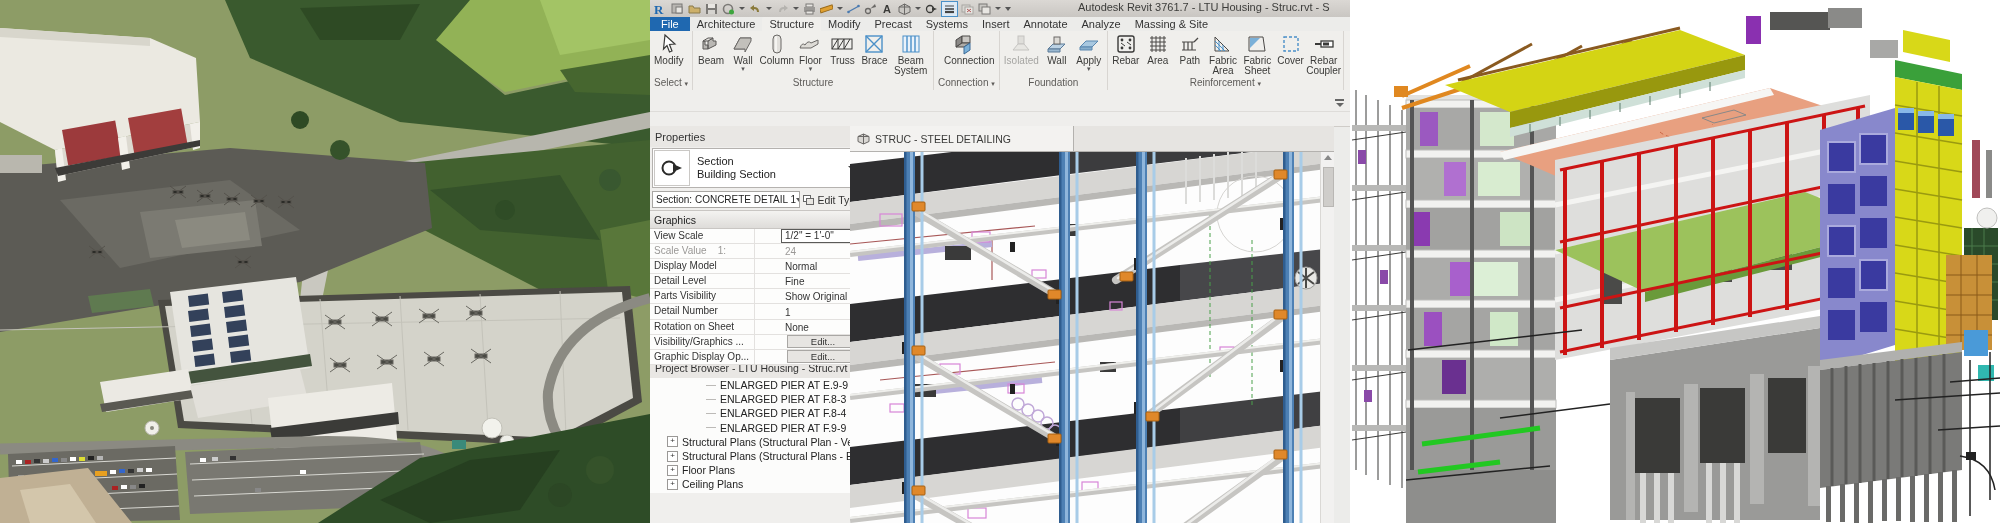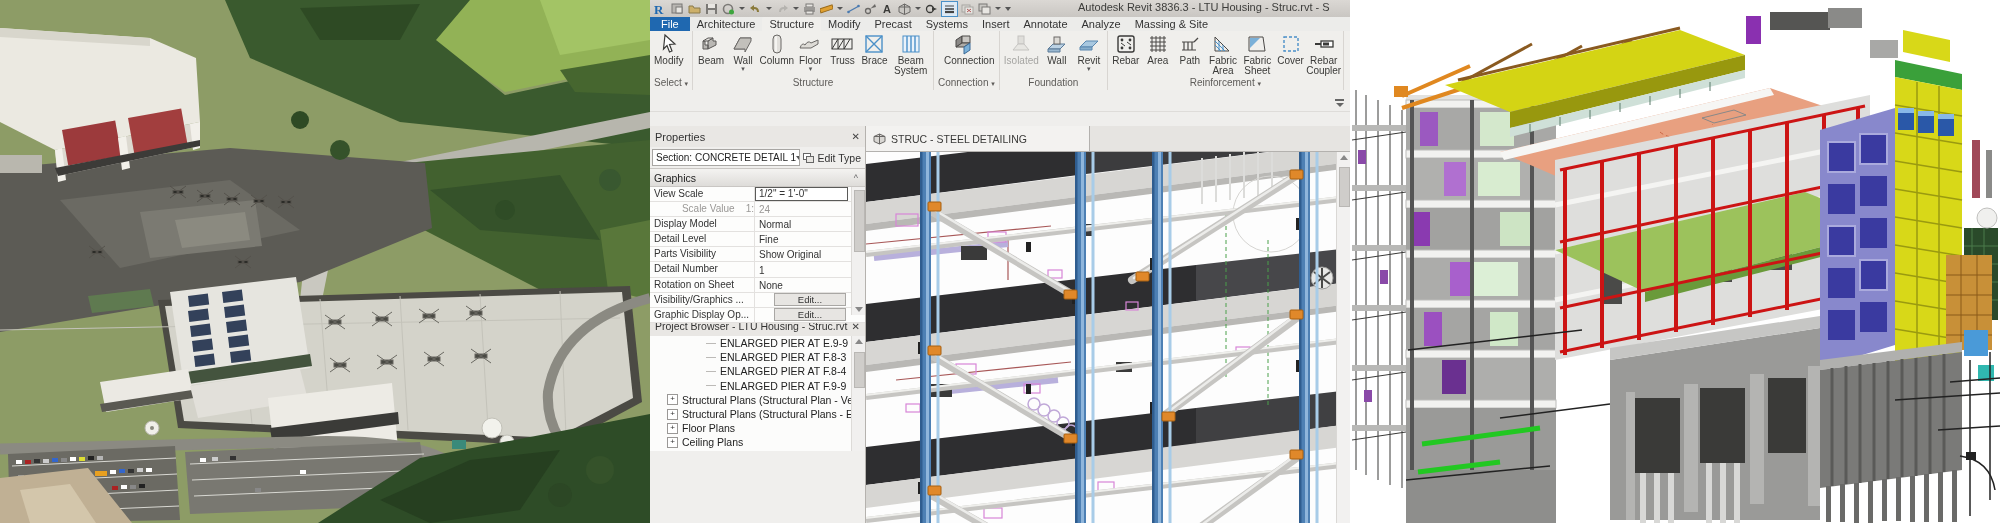--- a/index.html
+++ b/index.html
@@ -53,47 +53,47 @@
   .ts-text{flex:1;padding-left:6px;font-size:11px;color:#222;line-height:13px;}
   .ts-caret{width:0;height:0;border-left:4px solid transparent;border-right:4px solid transparent;border-top:4px solid #444;margin-right:6px;}
   .combo-row{height:21px;display:flex;align-items:center;padding:0 2px;gap:3px;}
   .combo{flex:1;height:15px;background:#fff;border:1px solid #a8a6a3;font-size:10px;color:#222;display:flex;align-items:center;padding:0 3px;white-space:nowrap;overflow:hidden;}
   .combo .ccaret{margin-left:auto;width:0;height:0;border-left:3px solid transparent;border-right:3px solid transparent;border-top:4px solid #555;}
   .edit-type{display:flex;align-items:center;gap:3px;font-size:10.5px;color:#333;padding-right:2px;}
   .group-header{height:17px;background:linear-gradient(#f4f3f1,#dedcd9);border-top:1px solid #c9c6c3;border-bottom:1px solid #c9c6c3;
                 display:flex;align-items:center;font-size:10.5px;color:#222;padding:0 4px;justify-content:space-between;}
   .gh-glyphs{color:#666;font-size:9px;letter-spacing:3px;}
   .prop-rows{position:relative;}
-  .prow{height:14.1px;display:flex;border-bottom:1px solid #e3e1df;font-size:10px;color:#333;background:#fdfdfc;}
+  .prow{height:14.1px;display:flex;border-bottom:1px solid #e3e1df;font-size:10px;color:#333;background:#fdfdfc;gap:26px;}
   .prow .plabel{width:100px;padding:1px 0 0 4px;white-space:pre;overflow:hidden;border-right:1px solid #e3e1df;}
   .prow .pvalue{flex:1;padding:1px 0 0 4px;white-space:nowrap;overflow:hidden;display:flex;align-items:center;}
   .prow.sel .pvalue{padding:0;}
   .prow.sel .pvalue span{border:1px solid #5a5a58;background:#fff;padding:0 3px;height:12px;line-height:12px;display:inline-block;min-width:85px;}
-  .prow.dim .plabel,.prow.dim .pvalue{color:#9a9896;text-align:right;}
+  .prow.dim .plabel,.prow.dim .pvalue{color:#9a9896;}
   .prow.btn .pvalue{justify-content:center;padding:0;}
   .prow.btn .pvalue span{display:inline-block;width:70px;text-align:center;background:#e7e5e2;border:1px solid #a9a7a4;height:11px;line-height:11px;font-size:9.5px;color:#333;}
   .pscroll{position:absolute;right:0;top:0;width:13px;height:100%;background:#f1f0ef;border-left:1px solid #dddbd8;}
   .pscroll .thumb{position:absolute;left:2px;top:3px;width:9px;height:60px;background:#cfcdca;border:1px solid #b9b7b4;}
   .arrow-down{position:absolute;left:3px;bottom:3px;width:0;height:0;border-left:4px solid transparent;border-right:4px solid transparent;border-top:5px solid #888;}
   .arrow-up{position:absolute;left:3px;top:3px;width:0;height:0;border-left:4px solid transparent;border-right:4px solid transparent;border-bottom:5px solid #888;}
   .pal-footer{height:20px;display:flex;align-items:center;justify-content:space-between;padding:0 4px;}
   .props-help{font-size:10px;color:#1a66b8;text-decoration:underline;}
   .apply-btn{width:58px;height:15px;background:#e8e6e3;border:1px solid #c6c4c1;color:#9c9a98;font-size:10.5px;text-align:center;line-height:15px;}
   
   .browser-header{height:20px;background:#e9e7e4;display:flex;align-items:center;justify-content:space-between;padding:0 5px;font-size:10.5px;color:#333;border-top:1px solid #c9c6c3;}
   .tree{position:relative;background:#fcfcfb;height:115px;overflow:hidden;font-size:10.5px;color:#222;}
   .titem{height:14.2px;display:flex;align-items:center;white-space:nowrap;}
   .titem .exp{width:9px;height:9px;border:1px solid #9a9896;background:#fff;font-size:8px;line-height:7px;text-align:center;color:#333;margin-right:4px;flex:0 0 9px;}
   .titem.parent{padding-left:17px;}
   .titem.deep{padding-left:56px;}
   .titem.deep::before{content:"";display:inline-block;width:10px;height:1px;background:#bcbab7;margin-right:4px;}
   .tscroll{position:absolute;right:0;top:0;width:13px;height:100%;background:#f1f0ef;border-left:1px solid #dddbd8;}
   .tscroll .thumb{position:absolute;left:2px;top:16px;width:9px;height:34px;background:#cfcdca;border:1px solid #b9b7b4;}
   
-  .drawing{position:absolute;left:216px;top:126px;width:484px;height:397px;background:#fff;}
+  .drawing{position:absolute;left:200px;top:126px;width:484px;height:397px;background:#fff;}
   .viewtabs{position:absolute;left:0;top:0;width:484px;height:26px;background:#e6e4e1;border-bottom:1px solid #b3b1ae;box-sizing:border-box;}
   .viewtab{position:absolute;left:0;top:0;height:25px;width:224px;background:#f3f2f0;border-right:1px solid #b3b1ae;
            display:flex;align-items:center;gap:5px;padding-left:7px;box-sizing:border-box;font-size:10.5px;color:#3a3a38;}
   .canvas{position:absolute;left:0;top:26px;width:484px;height:371px;background:#fff;overflow:hidden;}
   .vscroll{position:absolute;right:0;top:26px;width:14px;height:371px;background:#f2f1f0;border-left:1px solid #dad8d5;box-sizing:border-box;}
   .vscroll .thumb{position:absolute;left:2px;top:15px;width:9px;height:38px;background:#cfcdca;border:1px solid #b9b7b4;}
 </style>
 </head>
 <body>
 
@@ -433,21 +433,21 @@
           </span>
         <span class="qicon">
             <svg viewBox="0 0 13 12">
               <rect x="1" y="1" width="8" height="7" fill="#c9c7c3" stroke="#7a7876"></rect>
               <rect x="4" y="4" width="8" height="7" fill="#e8e6e2" stroke="#7a7876"></rect>
             </svg>
           </span>
         <span class="qcaret"></span>
         <span class="qcaret" style="border-top-width:4px"></span>
       </div>
-      <span class="win-title">Autodesk Revit 3836.3 - LTU Housing - Struc.rvt - S</span>
+      <span class="win-title">Autodesk Revit 3761.7 - LTU Housing - Struc.rvt - S</span>
     </div>
 
     <div class="tabs">
       <span class="tab file">File</span>
       <span class="tab">Architecture</span>
       <span class="tab active">Structure</span>
       <span class="tab">Modify</span>
       <span class="tab">Precast</span>
       <span class="tab">Systems</span>
       <span class="tab">Insert</span>
@@ -583,21 +583,21 @@
               </span>
             <span class="rlabel">Wall</span>
           </div>
           <div class="rbtn">
             <span class="ricon">
                 <svg viewBox="0 0 24 22">
                   <polygon points="3,14 9,8 21,8 15,14" fill="#a8c8e0" stroke="#5a88b0"></polygon>
                   <polygon points="3,14 15,14 15,17 3,17" fill="#88aecc" stroke="#5a88b0"></polygon>
                 </svg>
               </span>
-            <span class="rlabel">Revit</span>
+            <span class="rlabel">Apply</span>
             <span class="bcaret">▾</span>
           </div>
         </div>
         <div class="rpanel-label"><span>Foundation</span></div>
       </div>
 
       <div class="rpanel">
         <div class="rbtns">
           <div class="rbtn">
             <span class="ricon">
@@ -686,20 +686,33 @@
       <div class="ribbon-toggle">
           <div class="bar"></div>
           <div class="chev"></div>
         </div>
     </div>
 
     <div class="palette">
       <div class="pal-header">
         <span>Properties</span>
         <span class="close-x">✕</span>
+      </div>
+      <div class="type-selector">
+        <span class="ts-icon">
+          <svg width="26" height="26" viewBox="0 0 26 26">
+              <circle cx="10" cy="13" r="6.5" fill="none" stroke="#2a2a28" stroke-width="2"></circle>
+              <path d="M14 9 L23 13 L14 17 Z" fill="#2a2a28"></path>
+            </svg>
+        </span>
+        <span class="ts-text">
+          <div>Section</div>
+          <div>Building Section</div>
+        </span>
+        <span class="ts-caret"></span>
       </div>
       <div class="combo-row">
         <div class="combo">
           <span>Section: CONCRETE DETAIL 1</span>
             <span class="ccaret"></span>
         </div>
         <div class="edit-type">
           <svg width="11" height="10" viewBox="0 0 11 10">
               <rect x="0.5" y="0.5" width="7" height="6" fill="#fff" stroke="#666"></rect>
               <rect x="3.5" y="3.5" width="7" height="6" fill="#e8e6e2" stroke="#666"></rect>

